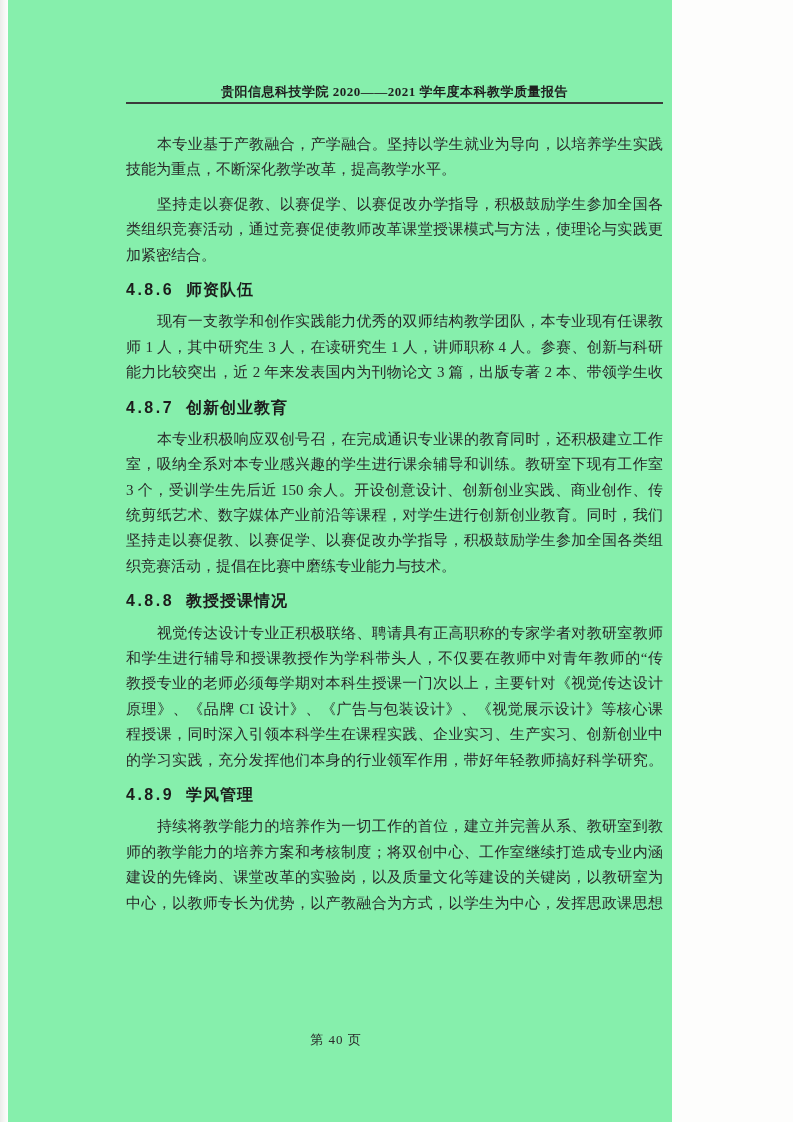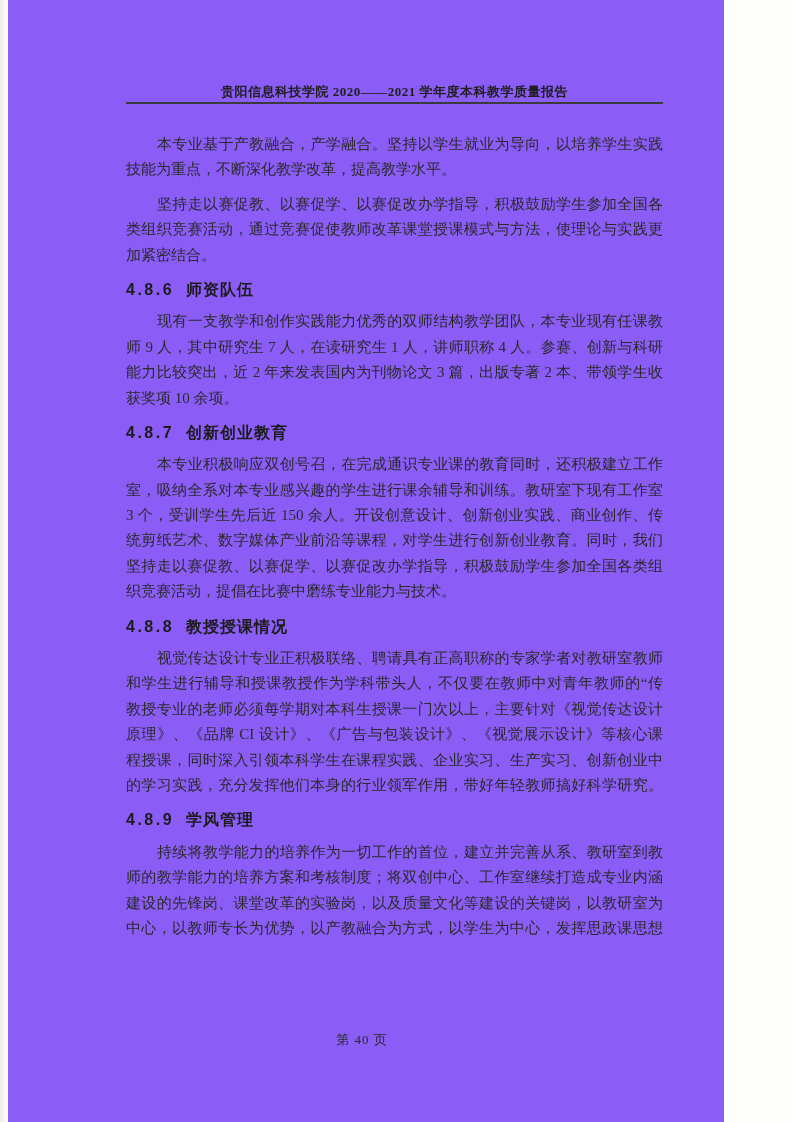--- a/index.html
+++ b/index.html
@@ -1,21 +1,21 @@
 <!DOCTYPE html>
 <html><head>
 <meta charset="utf-8">
 <title>Scanned Report Page</title>
 <style>
   html,body { margin:0; padding:0; }
   body { background:#fdfdfc; }
   .page {
     position:relative;
-    width:724px; height:1122px;
-    background:#8b5cf6;
+    width:672px; height:1122px;
+    background:#86efac;
     font-family:"Liberation Serif","DejaVu Serif",serif;
     color:#2a2a2a;
     overflow:hidden;
   }
   .scan-edge {
     position:absolute; left:0; top:0; bottom:0; width:8px;
     background:linear-gradient(90deg,#ebecea 0%,#f7f8f6 60%,#fdfdfc 100%);
   }
   .page-header {
     position:absolute; left:126px; width:537px; top:84px;
@@ -87,23 +87,22 @@
         <div class="line short">技能为重点，不断深化教学改革，提高教学水平。</div>
       </div>
       <div class="para">
         <div class="line indent">坚持走以赛促教、以赛促学、以赛促改办学指导，积极鼓励学生参加全国各</div>
         <div class="line">类组织竞赛活动，通过竞赛促使教师改革课堂授课模式与方法，使理论与实践更</div>
         <div class="line short">加紧密结合。</div>
       </div>
       <div class="heading"><span class="heading-number">4.8.6</span><span class="heading-title">师资队伍</span></div>
       <div class="para">
         <div class="line indent">现有一支教学和创作实践能力优秀的双师结构教学团队，本专业现有任课教</div>
-        <div class="line">师 9 人，其中研究生 7 人，在读研究生 1 人，讲师职称 4 人。参赛、创新与科研</div>
+        <div class="line">师 1 人，其中研究生 3 人，在读研究生 1 人，讲师职称 4 人。参赛、创新与科研</div>
         <div class="line">能力比较突出，近 2 年来发表国内为刊物论文 3 篇，出版专著 2 本、带领学生收</div>
-        <div class="line short">获奖项 10 余项。</div>
       </div>
       <div class="heading"><span class="heading-number">4.8.7</span><span class="heading-title">创新创业教育</span></div>
       <div class="para">
         <div class="line indent">本专业积极响应双创号召，在完成通识专业课的教育同时，还积极建立工作</div>
         <div class="line">室，吸纳全系对本专业感兴趣的学生进行课余辅导和训练。教研室下现有工作室</div>
         <div class="line">3 个，受训学生先后近 150 余人。开设创意设计、创新创业实践、商业创作、传</div>
         <div class="line">统剪纸艺术、数字媒体产业前沿等课程，对学生进行创新创业教育。同时，我们</div>
         <div class="line">坚持走以赛促教、以赛促学、以赛促改办学指导，积极鼓励学生参加全国各类组</div>
         <div class="line short">织竞赛活动，提倡在比赛中磨练专业能力与技术。</div>
       </div>

